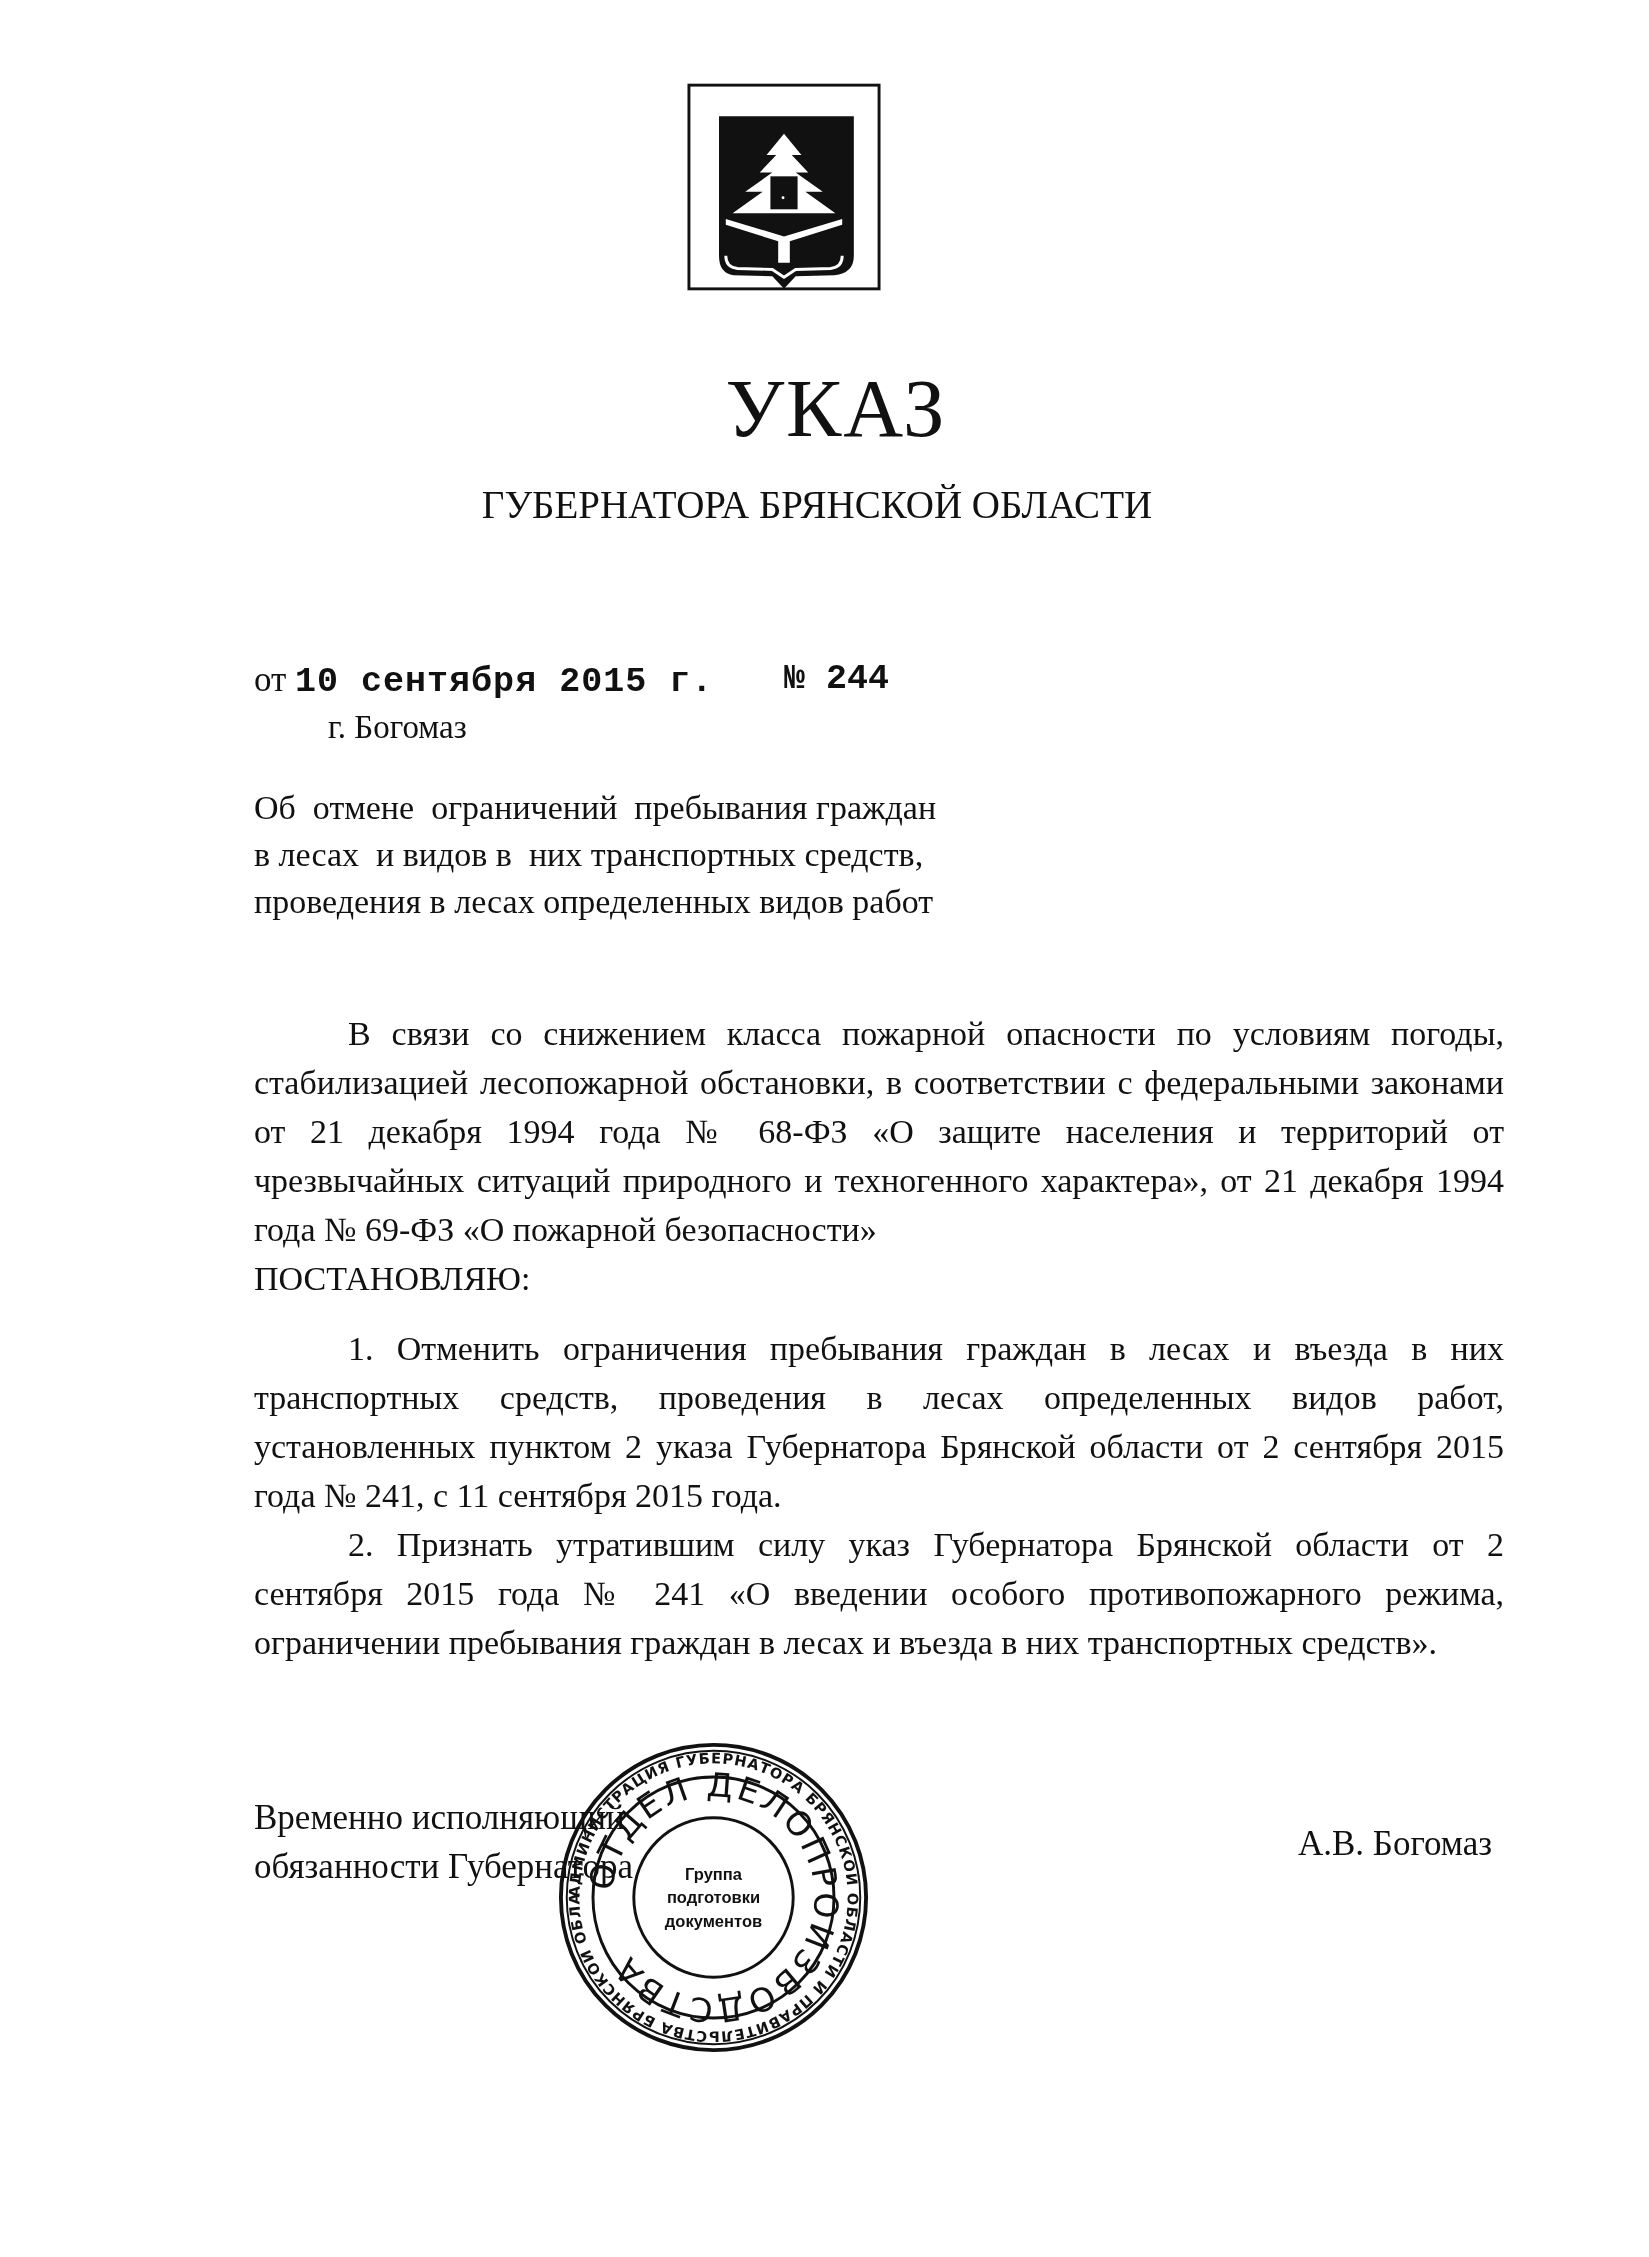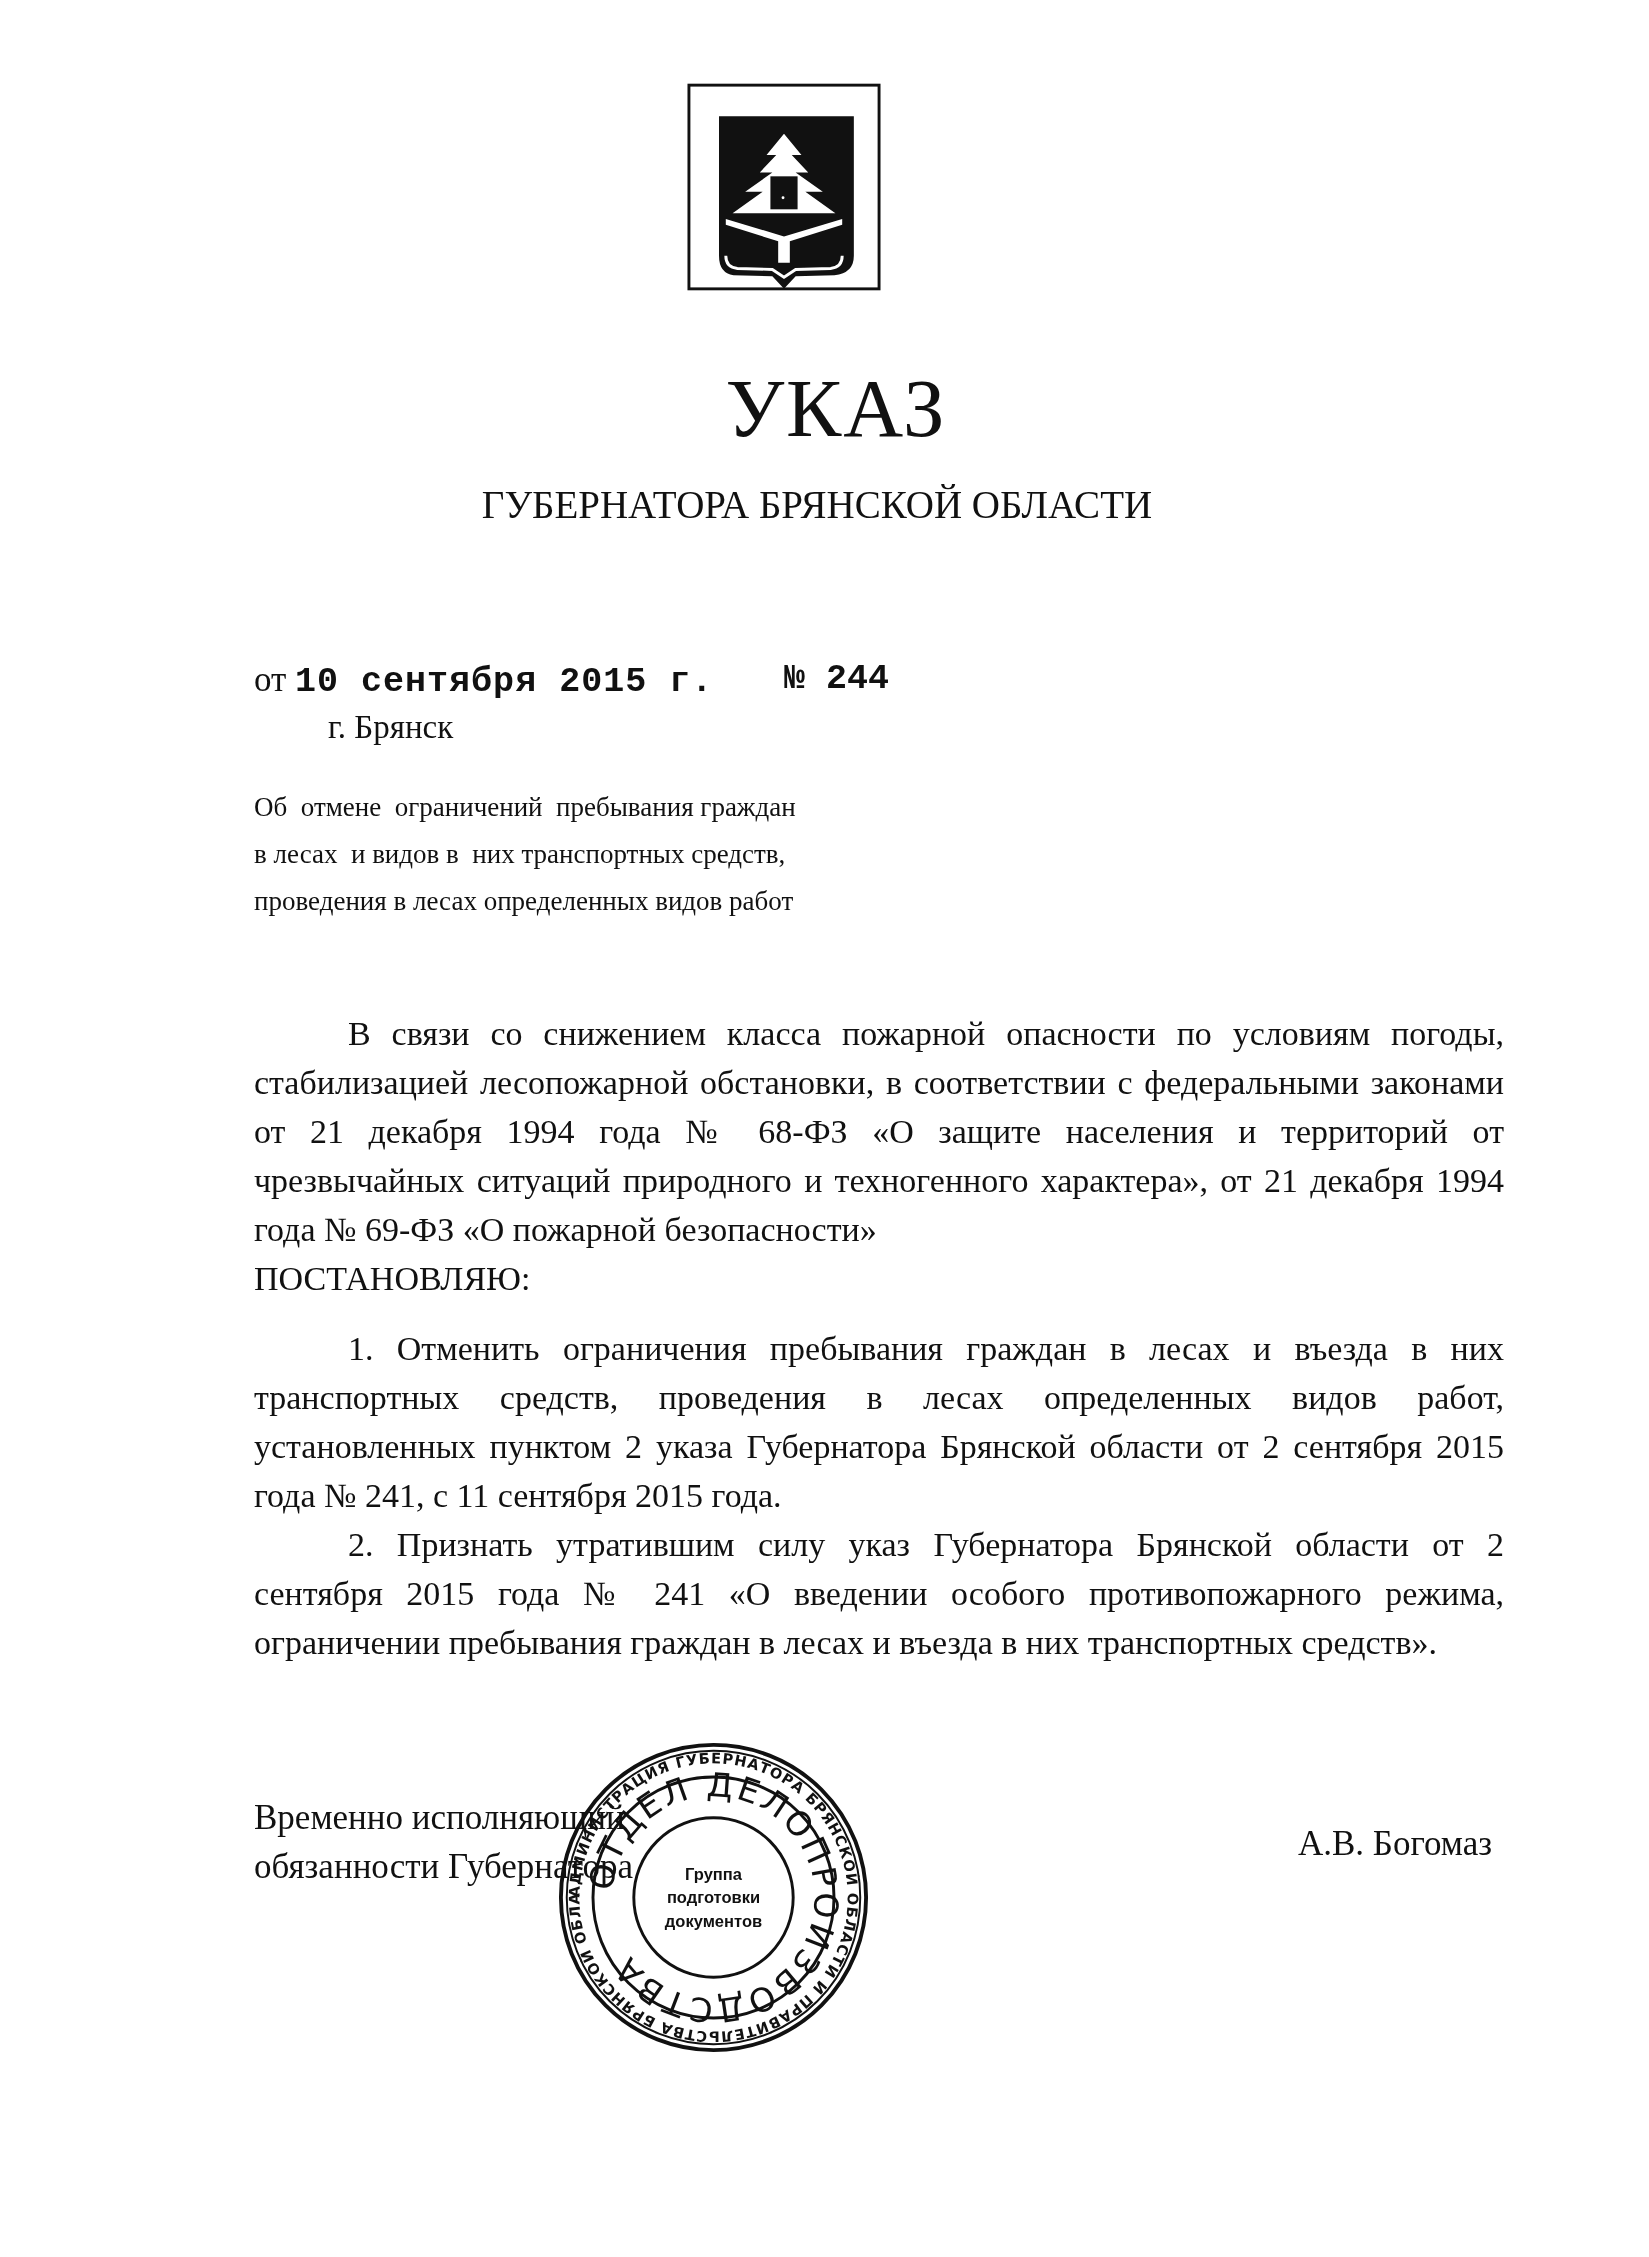--- a/index.html
+++ b/index.html
@@ -7,21 +7,21 @@
          font-family: "Liberation Serif", "DejaVu Serif", serif; color: #111; }
   .abs { position: absolute; }
   #emblem { left: 687px; top: 83px; width: 194px; height: 208px; }
   #title { left: 11px; width: 1650px; top: 367px; text-align: center; font-size: 83px; letter-spacing: 1.9px; line-height: 1; }
   #subtitle { left: 0; width: 1634px; top: 485px; text-align: center; font-size: 39px; line-height: 1; }
   #date-line { left: 254px; top: 662px; font-size: 35px; line-height: 1; }
   #date-line .pre { font-family: "Liberation Serif", serif; }
   #date-line .dt { font-family: "Liberation Mono", monospace; font-weight: bold; letter-spacing: 1px; }
   #number { left: 784px; top: 662px; font-size: 35px; line-height: 1; font-family: "Liberation Mono", monospace; font-weight: bold; }
   #city { left: 328px; top: 711px; font-size: 33px; line-height: 1; }
-  #doc-subject { left: 254px; top: 784px; font-size: 27px; line-height: 47px; }
+  #doc-subject { left: 254px; top: 784px; font-size: 34px; line-height: 47px; }
   #body { left: 254px; top: 1009px; width: 1250px; font-size: 34px; line-height: 49px; text-align: justify; }
   #body p { margin: 0; text-indent: 94px; }
   #body p.noindent { text-indent: 0; }
   #body p.gap { margin-top: 21.3px; }
   #sig-title { left: 254px; top: 1793px; font-size: 35px; line-height: 49px; }
   #sig-name { left: 1298px; top: 1826px; font-size: 35px; line-height: 1; }
   #stamp { left: 558px; top: 1742px; width: 311px; height: 311px; }
 </style>
 </head>
 <body>
@@ -42,21 +42,21 @@
 <div id="title" class="abs">УКАЗ</div>
 <div id="subtitle" class="abs">ГУБЕРНАТОРА БРЯНСКОЙ ОБЛАСТИ</div>
 
 <div id="date-line" class="abs">
   <span class="pre">от</span>
   <span class="dt">10 сентября 2015 г.</span>
 </div>
 <div id="number" class="abs">
   <span>№</span>&nbsp;<span>244</span>
 </div>
-<div id="city" class="abs">г. Брянск</div>
+<div id="city" class="abs">г. Богомаз</div>
 
 <div id="doc-subject" class="abs">
   <div style="white-space:pre">Об  отмене  ограничений  пребывания граждан</div>
   <div style="white-space:pre">в лесах  и видов в  них транспортных средств,</div>
   <div style="white-space:pre">проведения в лесах определенных видов работ</div>
 </div>
 
 <div id="body" class="abs">
   <p>В связи со снижением класса пожарной опасности по условиям погоды, стабилизацией лесопожарной обстановки, в соответствии с федеральными законами от 21 декабря 1994 года № 68-ФЗ «О защите населения и территорий от чрезвычайных ситуаций природного и техногенного характера», от 21 декабря 1994 года № 69-ФЗ «О пожарной безопасности»</p>
   <p class="noindent">ПОСТАНОВЛЯЮ:</p>

